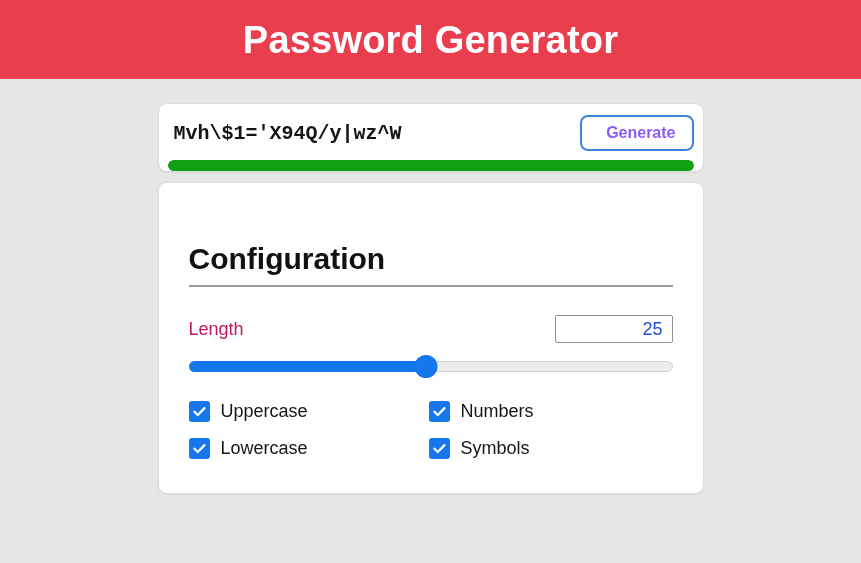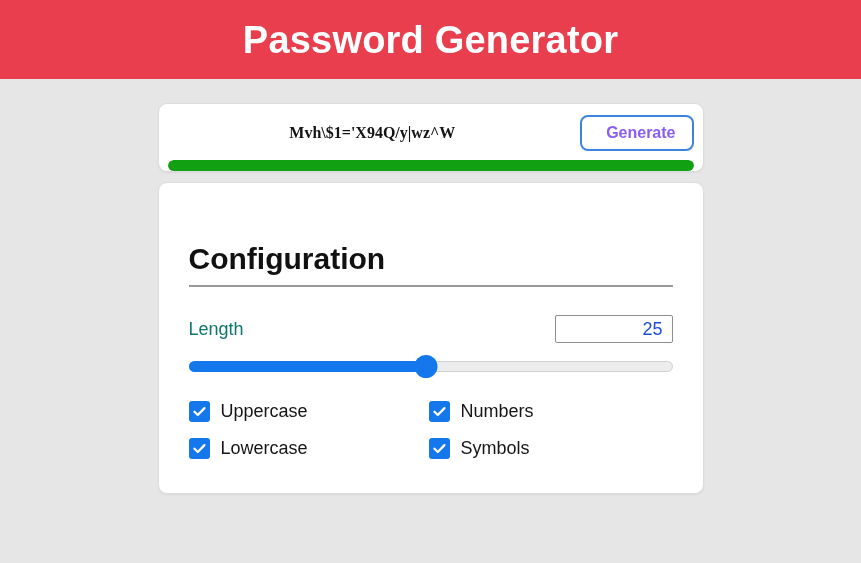--- a/index.html
+++ b/index.html
@@ -55,33 +55,32 @@
     position: relative;
   }
   .password-row {
     display: flex;
     align-items: center;
     gap: 9px;
   }
   .password-field {
     flex: 1 1 auto;
     min-width: 0;
-    font-family: Liberation Serif, serif;
-    font-size: 16px;
+    font-family: Liberation Mono, monospace;
+    font-size: 20px;
     font-weight: bold;
     color: #141414;
     border: none;
     outline: none;
     background: transparent;
     padding: 2px 0 2px 6px;
     white-space: nowrap;
     overflow: hidden;
     line-height: 34px;
     height: 36px;
-    text-align: center;
   }
   .btn {
     font-family: "Liberation Sans", sans-serif;
     font-size: 16px;
     font-weight: bold;
     background: #ffffff;
     border-radius: 8px;
     padding: 7px 16px;
     cursor: pointer;
     line-height: 1.15;
@@ -132,21 +131,21 @@
   }
 
   .length-row {
     display: flex;
     align-items: center;
     justify-content: space-between;
     margin-bottom: 12px;
   }
   .length-label {
     font-size: 18px;
-    color: #0f766e;
+    color: #be185d;
   }
   .length-input {
     width: 118px;
     height: 28px;
     box-sizing: border-box;
     border: 1px solid #8e8e8e;
     border-radius: 2px;
     background: #ffffff;
     font-family: "Liberation Sans", sans-serif;
     font-size: 18px;

